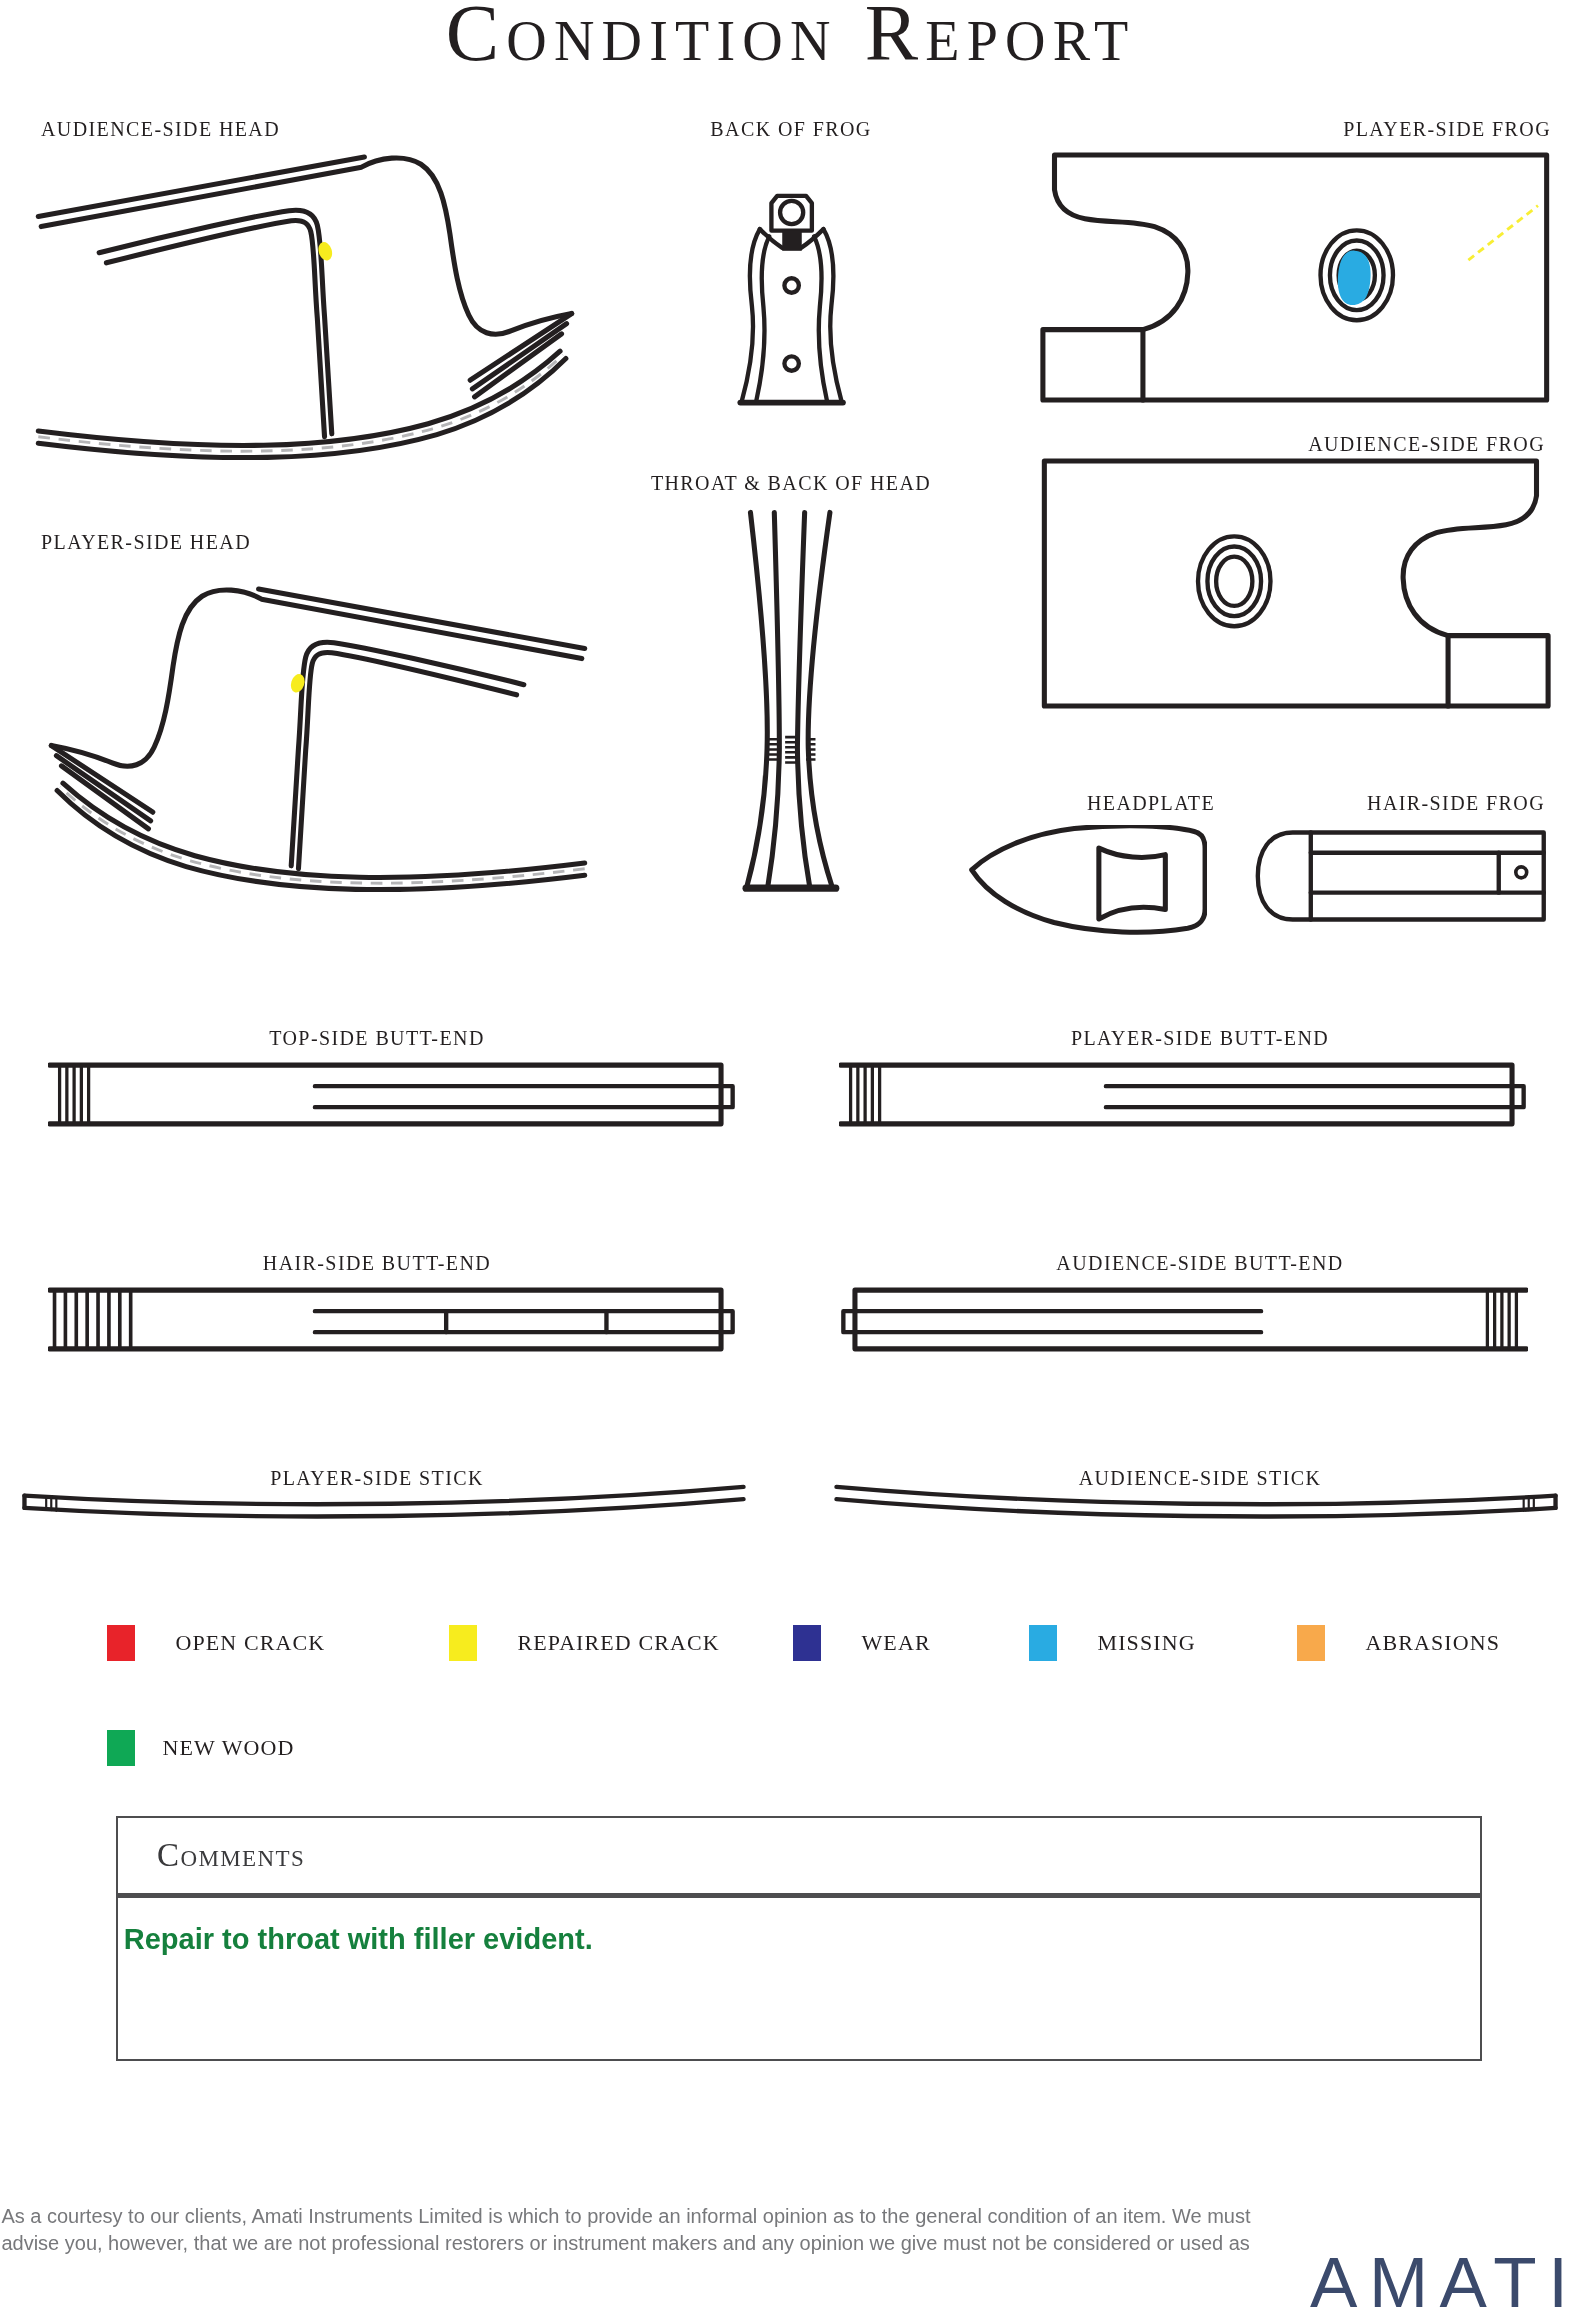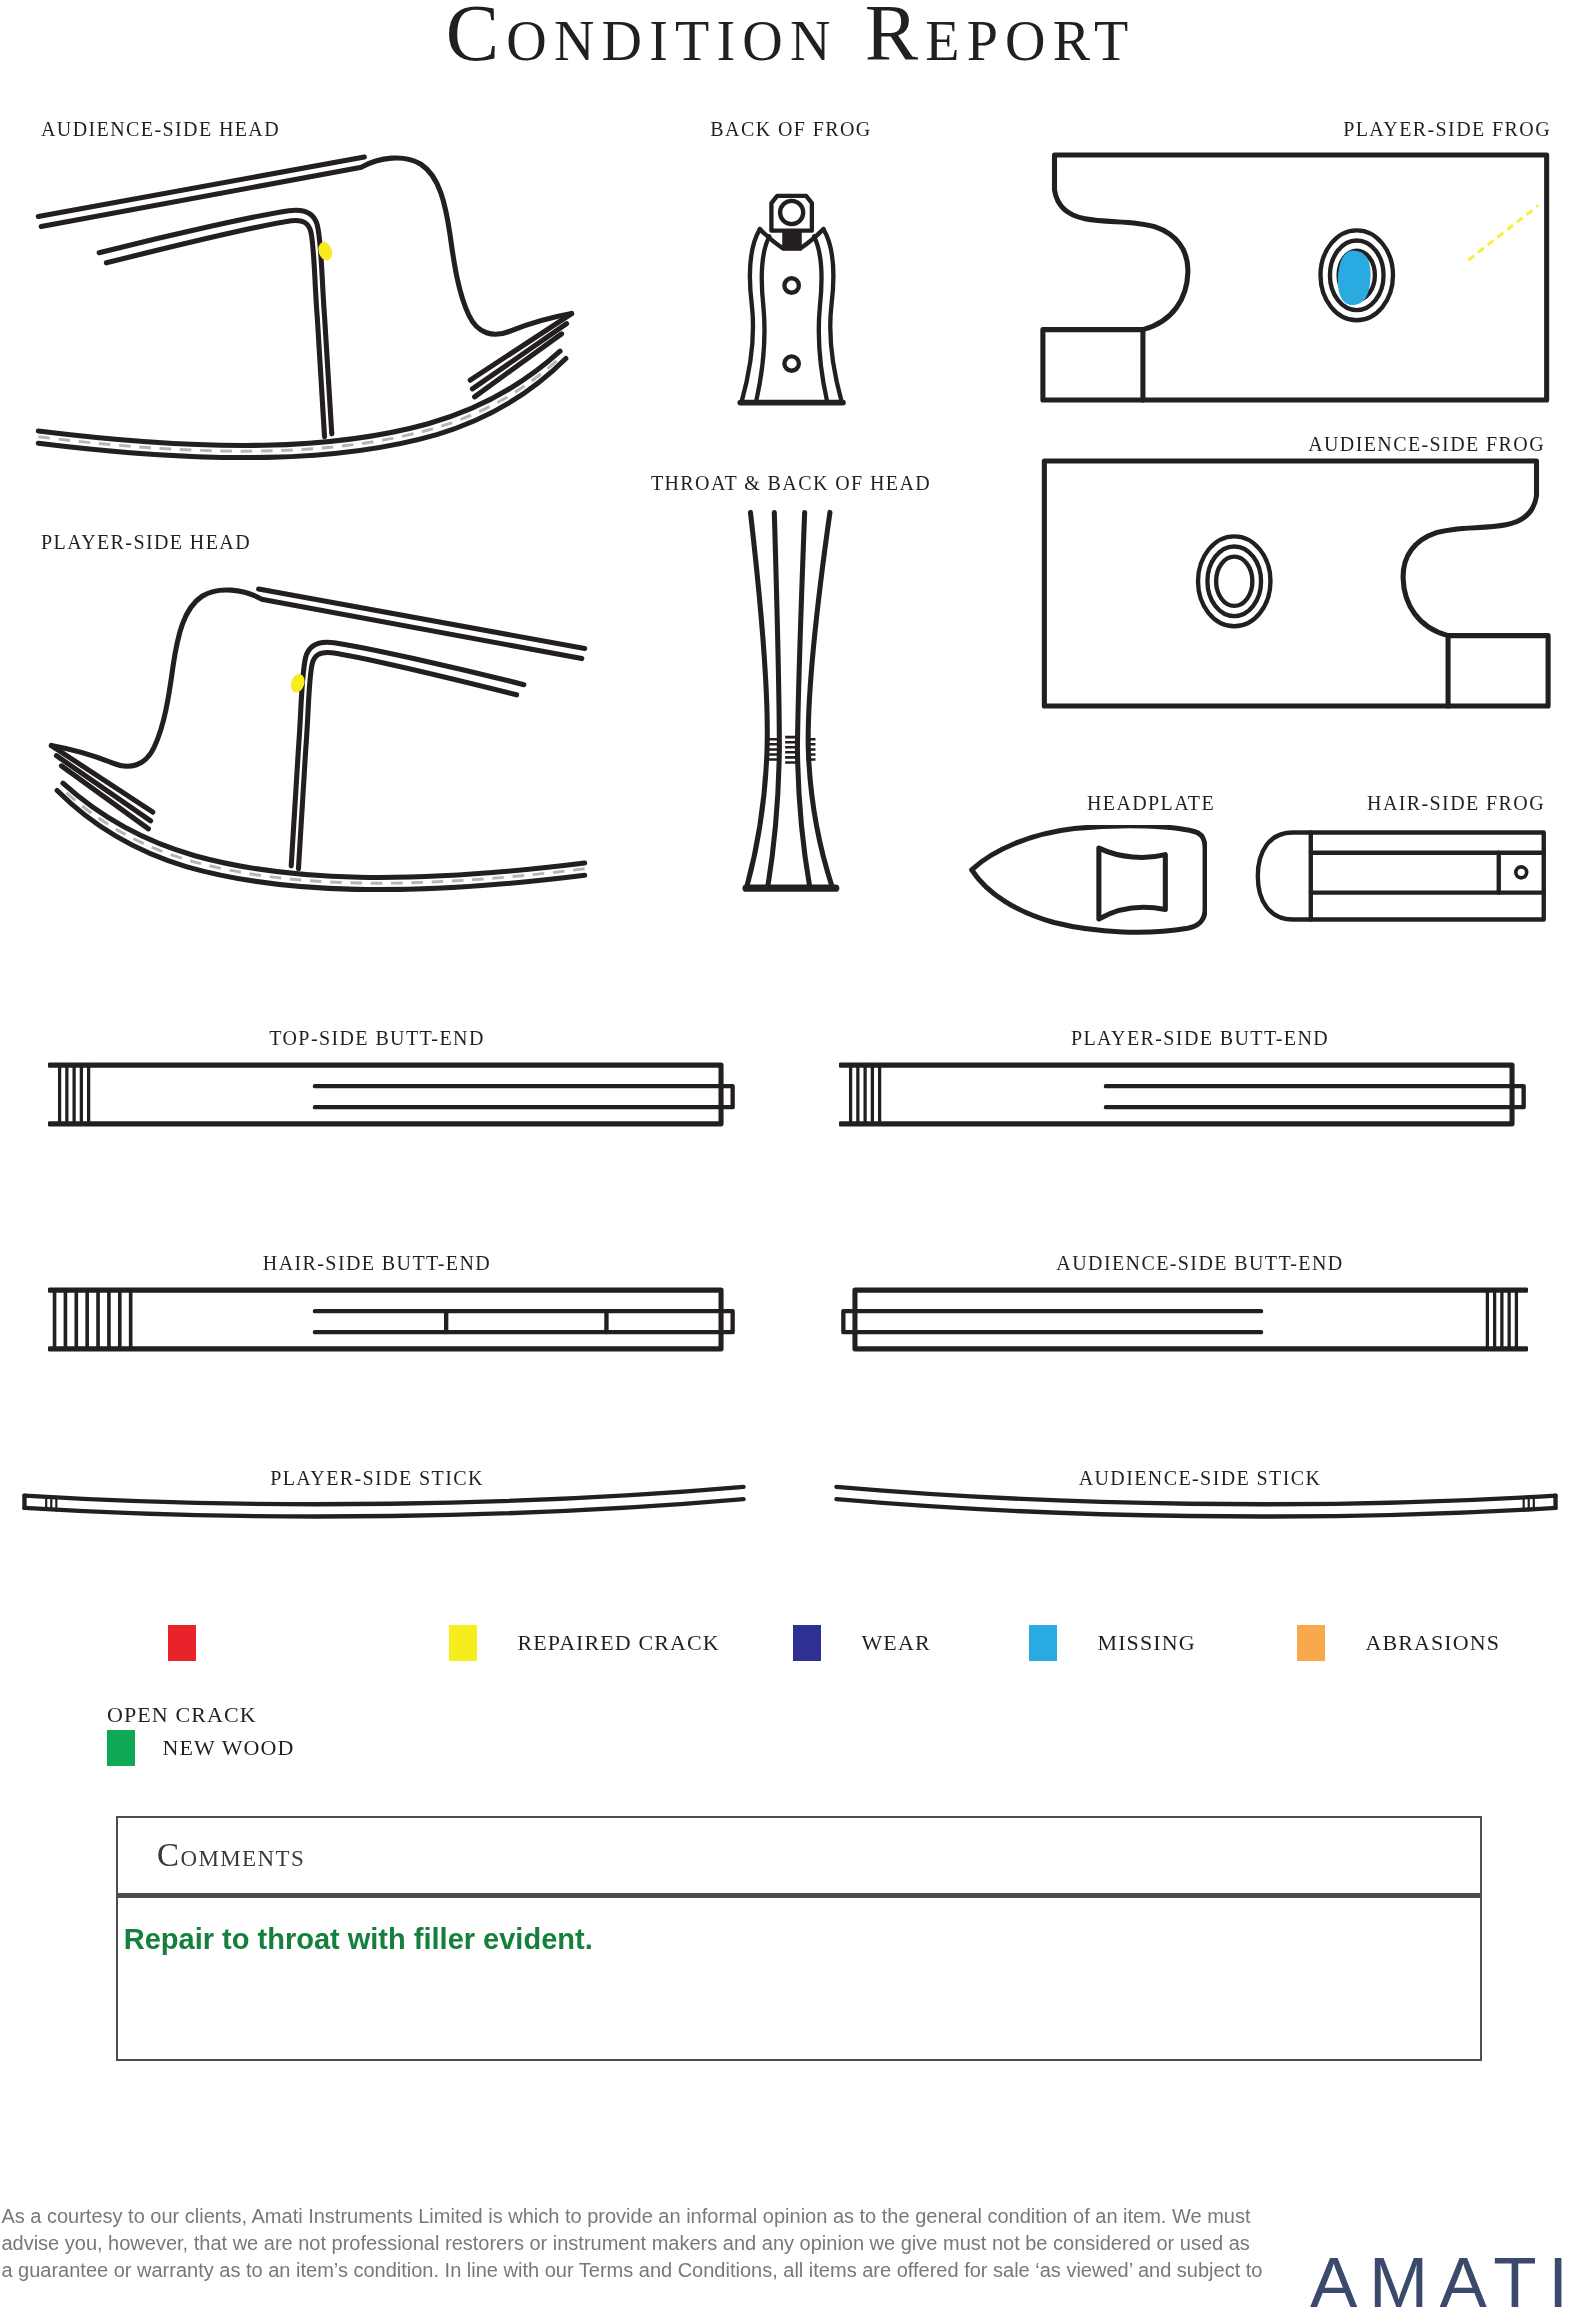--- a/index.html
+++ b/index.html
@@ -291,21 +291,21 @@
         <path d="M 6 33 C 330 53 700 47 999 21"></path>
         <path d="M 6 16 V 33"></path>
       </g>
       <g class="stroke" stroke-width="3">
         <path d="M 36 19 V 35 M 43 19 V 36 M 50 20 V 37"></path>
       </g>
     </g>
   </svg>
 </div>
 
-<div class="legend-item" style="left:107px;top:1625px;flex-direction:column;">
+<div class="legend-item" style="left:107px;top:1625px;">
   <div class="swatch" style="background:var(--color-open_crack,#E8232A);"></div>
   <div class="legend-label">OPEN CRACK</div>
 </div>
 <div class="legend-item" style="left:433px;top:1625px;padding-left:16px;">
   <div class="swatch" style="background:var(--color-repaired_crack,#F7EC1E);"></div>
   <div class="legend-label">REPAIRED CRACK</div>
 </div>
 <div class="legend-item" style="left:793px;top:1625px;">
   <div class="swatch" style="background:var(--color-wear,#2E3192);"></div>
   <div class="legend-label">WEAR</div>
@@ -326,17 +326,16 @@
 <div class="comments-box">
   <div class="comments-header">
     <span class="comments-heading">Comments</span>
   </div>
   <div class="comments-body">Repair to throat with filler evident.</div>
 </div>
 
 <div class="footer">
   <div>As a courtesy to our clients, Amati Instruments Limited is which to provide an informal opinion as to the general condition of an item. We must</div>
   <div>advise you, however, that we are not professional restorers or instrument makers and any opinion we give must not be considered or used as</div>
-  <div>a guarantee or warranty as to an item’s condition. In line with our Terms and Conditions, all items are offered for sale ‘as viewed’ and subject to</div>
 </div>
 
 <div class="brand-logo">AMATI</div>
 
 
 </body></html>

